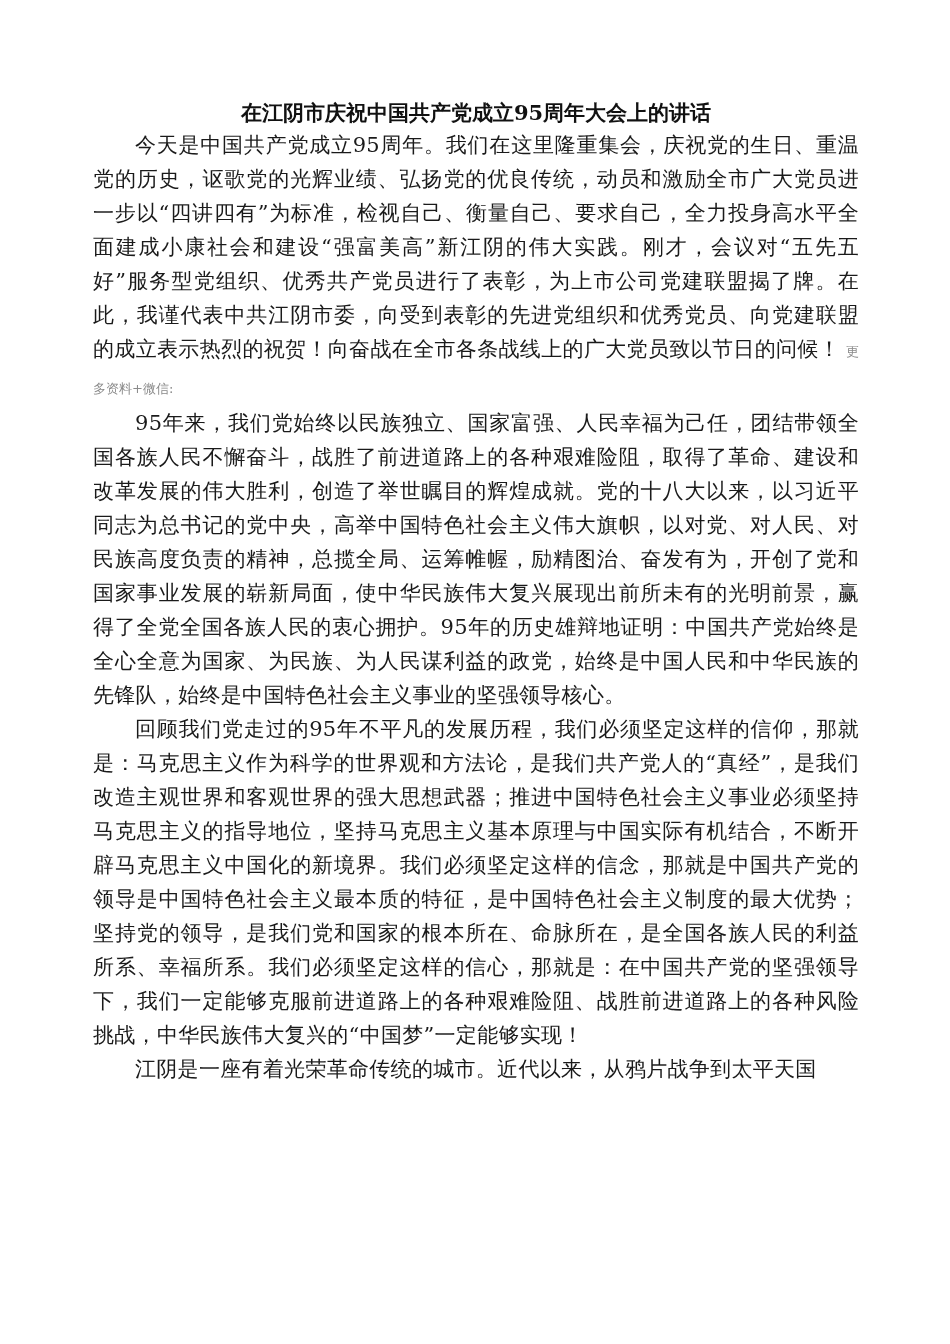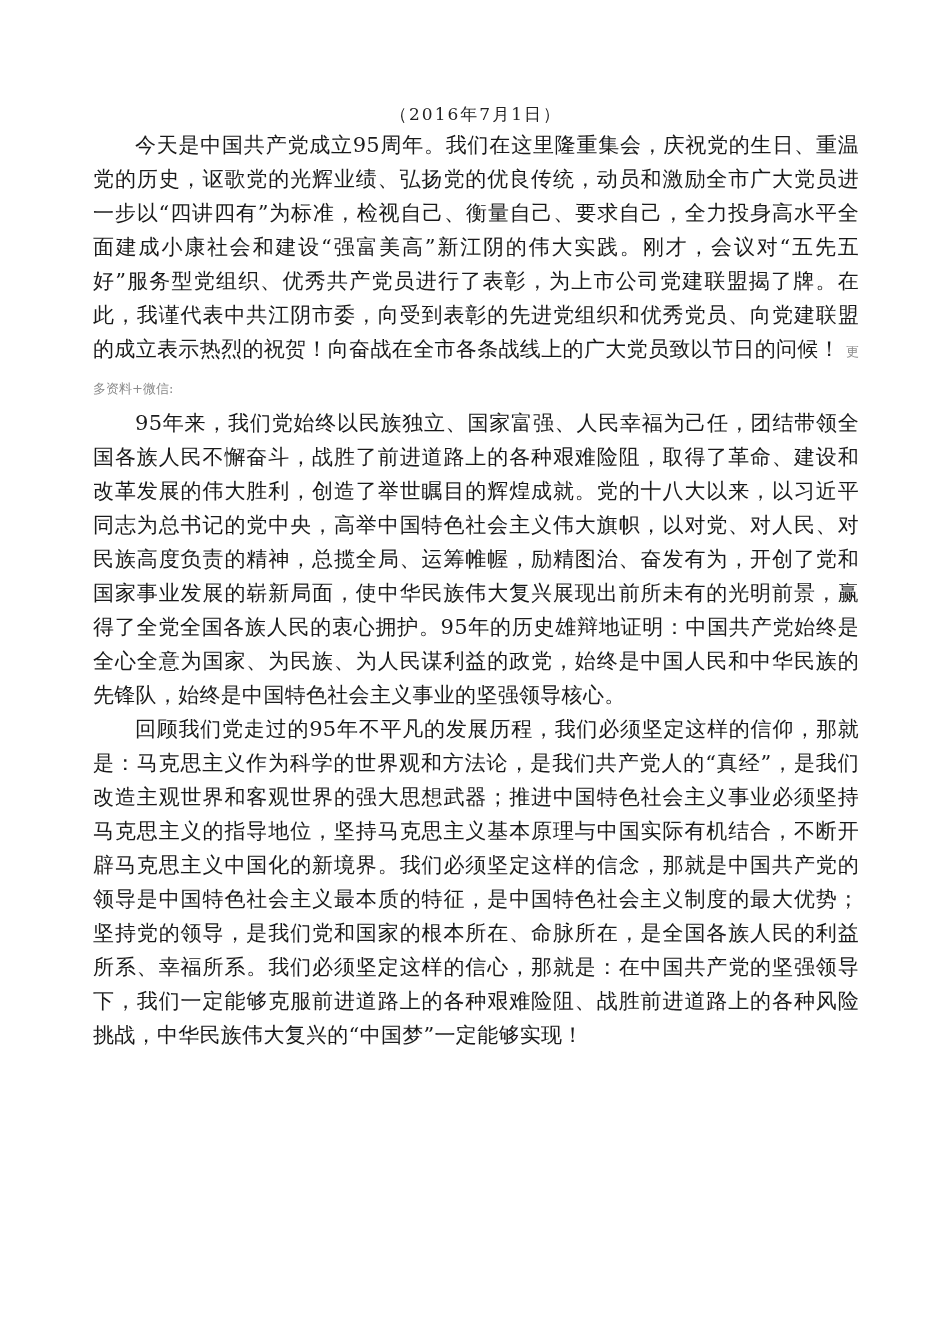--- a/index.html
+++ b/index.html
@@ -54,20 +54,21 @@
       font-size: 13px;
       color: #8a8a8a;
       margin-left: 6px;
       letter-spacing: 0;
     }
   </style>
 </head>
 <body>
 
 <div class="page">
-  <div class="subtitle">（2016年7月1日）</div>
+  <h1 class="title">在江阴市庆祝中国共产党成立95周年大会上的讲话</h1>
 
   <div class="body">
     <p class="para"><span>今天是中国共产党成立95周年。我们在这里隆重集会，庆祝党的生日、重温党的历史，讴歌党的光辉业绩、弘扬党的优良传统，动员和激励全市广大党员进一步以“四讲四有”为标准，检视自己、衡量自己、要求自己，全力投身高水平全面建成小康社会和建设“强富美高”新江阴的伟大实践。刚才，会议对“五先五好”服务型党组织、优秀共产党员进行了表彰，为上市公司党建联盟揭了牌。在此，我谨代表中共江阴市委，向受到表彰的先进党组织和优秀党员、向党建联盟的成立表示热烈的祝贺！向奋战在全市各条战线上的广大党员致以节日的问候！</span><span class="note">更多资料+微信:</span></p>
     <p class="para"><span>95年来，我们党始终以民族独立、国家富强、人民幸福为己任，团结带领全国各族人民不懈奋斗，战胜了前进道路上的各种艰难险阻，取得了革命、建设和改革发展的伟大胜利，创造了举世瞩目的辉煌成就。党的十八大以来，以习近平同志为总书记的党中央，高举中国特色社会主义伟大旗帜，以对党、对人民、对民族高度负责的精神，总揽全局、运筹帷幄，励精图治、奋发有为，开创了党和国家事业发展的崭新局面，使中华民族伟大复兴展现出前所未有的光明前景，赢得了全党全国各族人民的衷心拥护。95年的历史雄辩地证明：中国共产党始终是全心全意为国家、为民族、为人民谋利益的政党，始终是中国人民和中华民族的先锋队，始终是中国特色社会主义事业的坚强领导核心。</span></p>
     <p class="para"><span>回顾我们党走过的95年不平凡的发展历程，我们必须坚定这样的信仰，那就是：马克思主义作为科学的世界观和方法论，是我们共产党人的“真经”，是我们改造主观世界和客观世界的强大思想武器；推进中国特色社会主义事业必须坚持马克思主义的指导地位，坚持马克思主义基本原理与中国实际有机结合，不断开辟马克思主义中国化的新境界。我们必须坚定这样的信念，那就是中国共产党的领导是中国特色社会主义最本质的特征，是中国特色社会主义制度的最大优势；坚持党的领导，是我们党和国家的根本所在、命脉所在，是全国各族人民的利益所系、幸福所系。我们必须坚定这样的信心，那就是：在中国共产党的坚强领导下，我们一定能够克服前进道路上的各种艰难险阻、战胜前进道路上的各种风险挑战，中华民族伟大复兴的“中国梦”一定能够实现！</span></p>
+    <p class="para"><span>江阴是一座有着光荣革命传统的城市。近代以来，从鸦片战争到太平天国</span></p>
   </div>
 </div>
 
 </body></html>

